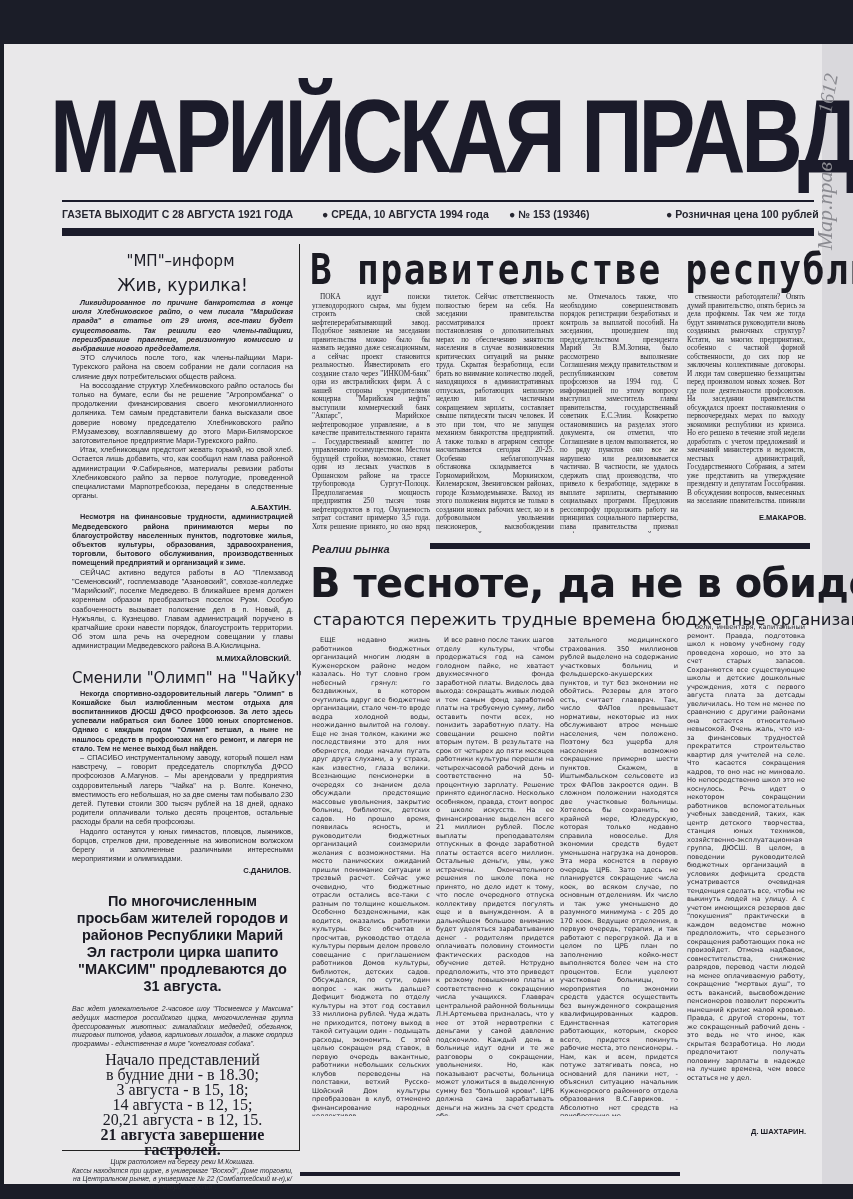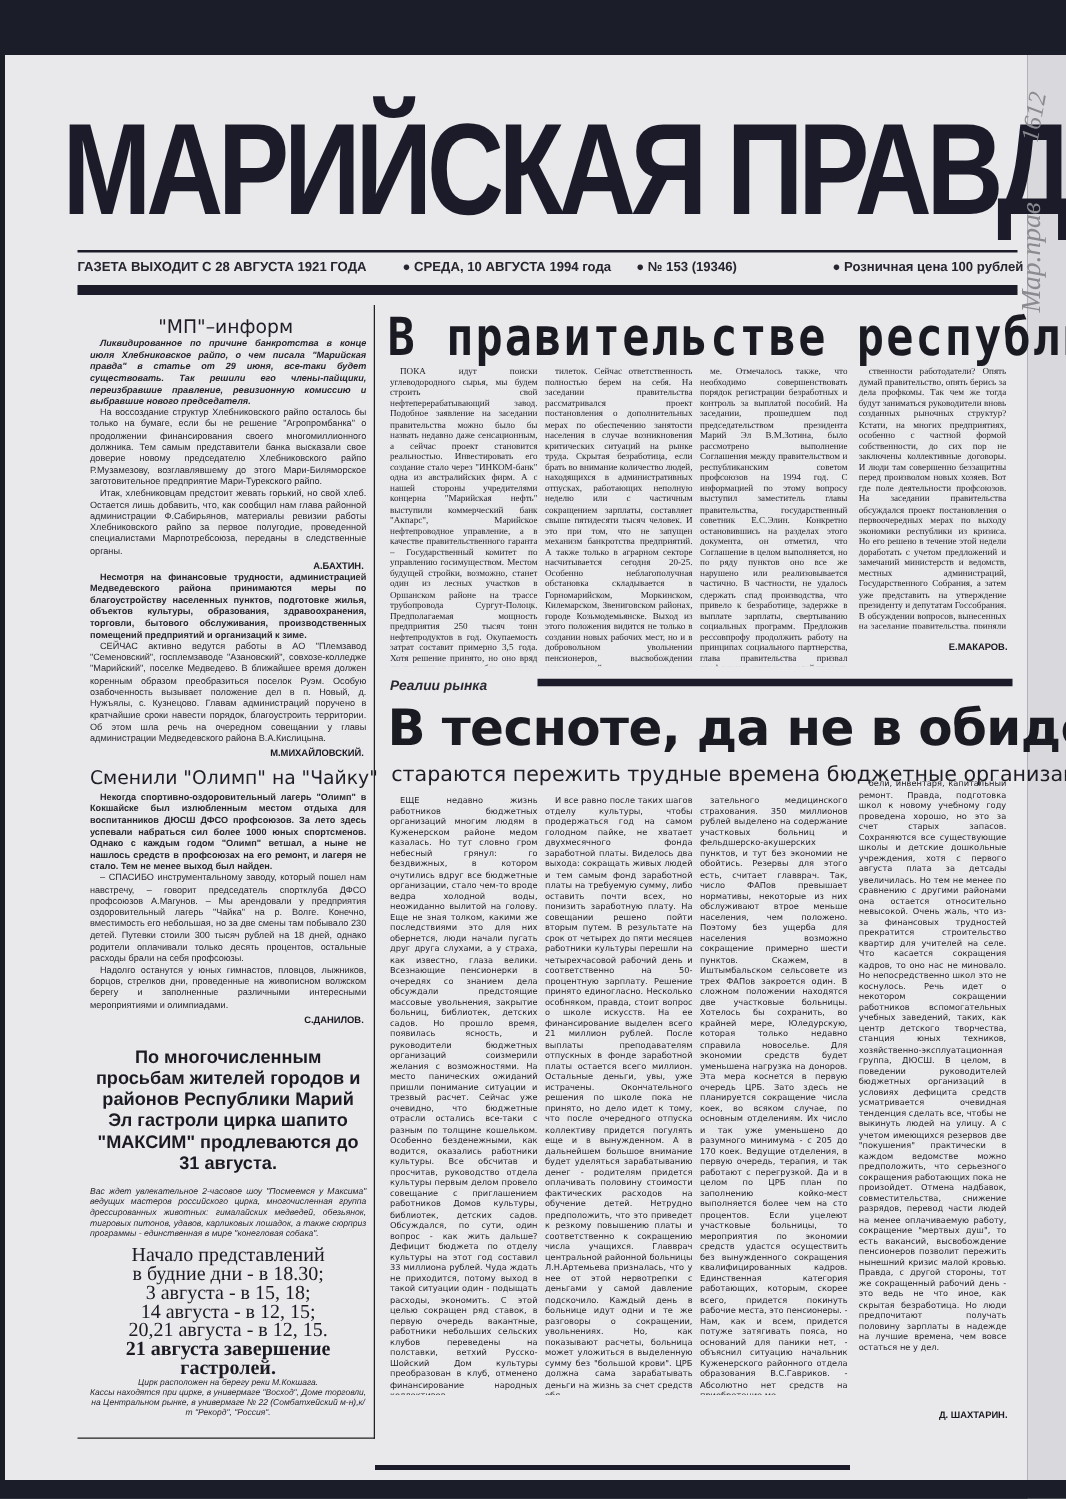--- a/index.html
+++ b/index.html
@@ -48,22 +48,24 @@
   <span style="left:0;">ГАЗЕТА ВЫХОДИТ С 28 АВГУСТА 1921 ГОДА</span>
   <span style="left:260px;">● СРЕДА, 10 АВГУСТА 1994 года</span>
   <span style="left:447px;">● № 153 (19346)</span>
   <span style="left:604px;">● Розничная цена 100 рублей</span>
 </div>
 <div class="hr" style="left:62px;top:228px;width:752px;height:8px;"></div>
 
 <div class="leftbox">
   <div class="sect-title" style="font-size:15px;margin-top:8px;">"МП"–информ</div>
   <div style="padding:0 6px 0 10px;">
+    <div class="sect-title" style="font-size:17px;margin:5px 0 3px;">Жив, курилка!</div>
     <div class="body-s">
       <p style="font-weight:bold;font-style:italic;">Ликвидированное по причине банкротства в конце июля Хлебниковское райпо, о чем писала "Марийская правда" в статье от 29 июня, все-таки будет существовать. Так решили его члены-пайщики, переизбравшие правление, ревизионную комиссию и выбравшие нового председателя.</p>
+      <p>ЭТО случилось после того, как члены-пайщики Мари-Турекского района на своем собрании не дали согласия на слияние двух потребительских обществ района.</p>
       <p>На воссоздание структур Хлебниковского райпо осталось бы только на бумаге, если бы не решение "Агропромбанка" о продолжении финансирования своего многомиллионного должника. Тем самым представители банка высказали свое доверие новому председателю Хлебниковского райпо Р.Музамезову, возглавлявшему до этого Мари-Биляморское заготовительное предприятие Мари-Турекского райпо.</p>
       <p>Итак, хлебниковцам предстоит жевать горький, но свой хлеб. Остается лишь добавить, что, как сообщил нам глава районной администрации Ф.Сабирьянов, материалы ревизии работы Хлебниковского райпо за первое полугодие, проведенной специалистами Марпотребсоюза, переданы в следственные органы.</p>
     </div>
     <div class="sig">А.БАХТИН.</div>
 
     <div class="body-s">
       <p style="font-weight:bold;">Несмотря на финансовые трудности, администрацией Медведевского района принимаются меры по благоустройству населенных пунктов, подготовке жилья, объектов культуры, образования, здравоохранения, торговли, бытового обслуживания, производственных помещений предприятий и организаций к зиме.</p>
       <p>СЕЙЧАС активно ведутся работы в АО "Племзавод "Семеновский", госплемзаводе "Азановский", совхозе-колледже "Марийский", поселке Медведево. В ближайшее время должен коренным образом преобразиться поселок Руэм. Особую озабоченность вызывает положение дел в п. Новый, д. Нужъялы, с. Кузнецово. Главам администраций поручено в кратчайшие сроки навести порядок, благоустроить территории. Об этом шла речь на очередном совещании у главы администрации Медведевского района В.А.Кислицына.</p>
     </div>
     <div class="sig">М.МИХАЙЛОВСКИЙ.</div>

